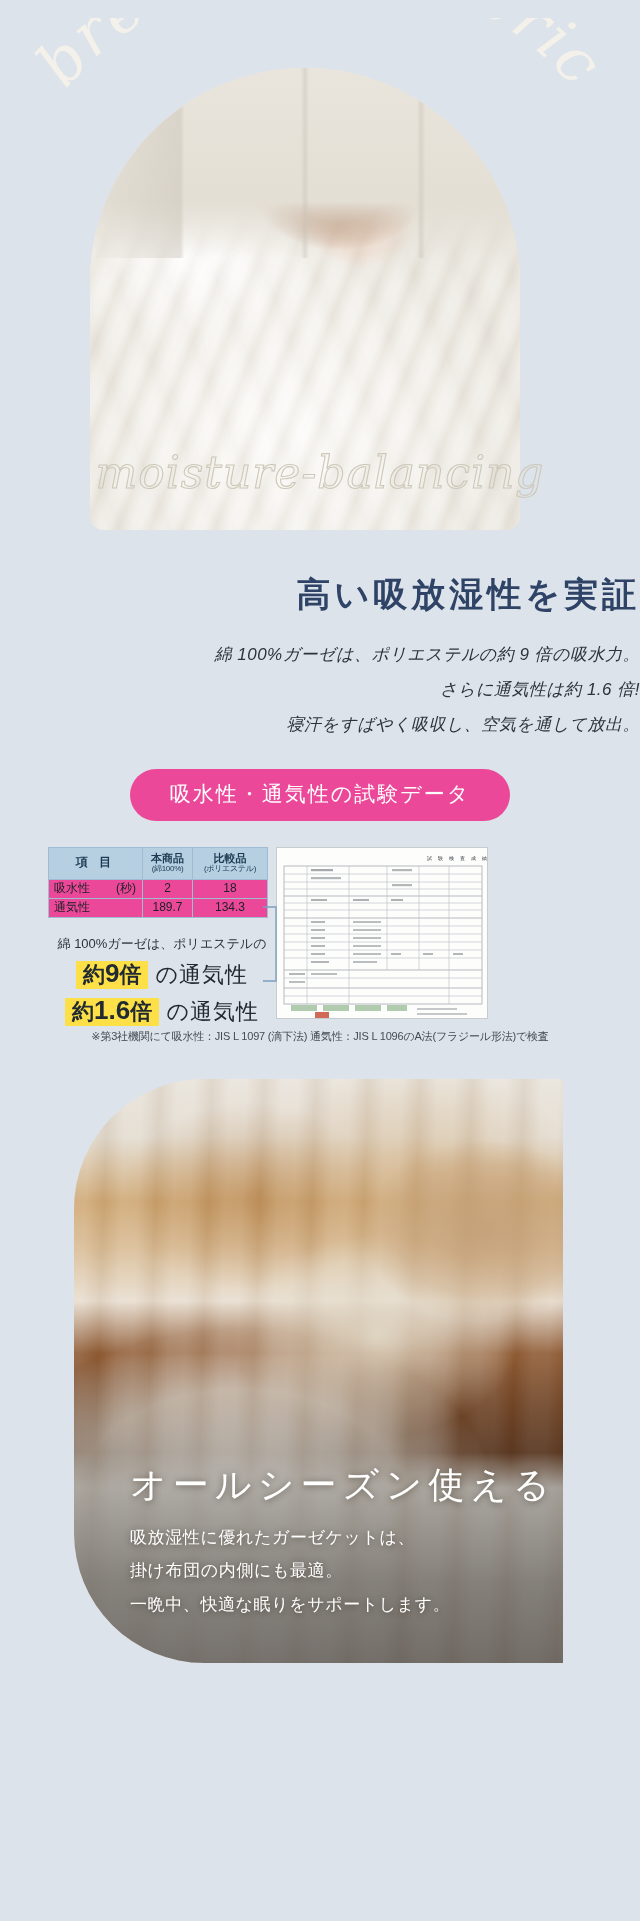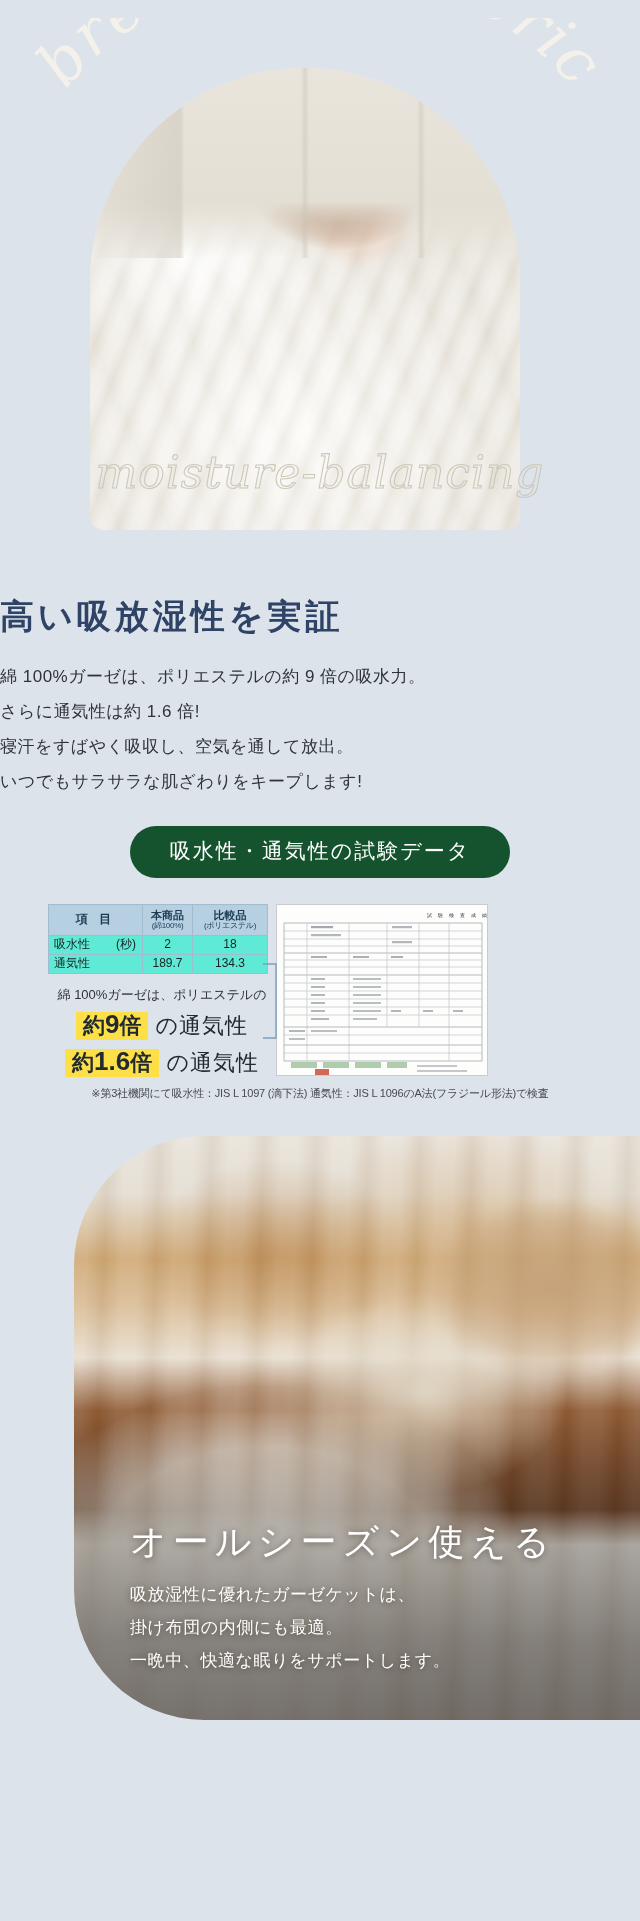--- a/index.html
+++ b/index.html
@@ -106,47 +106,47 @@
     font-style: italic;
     font-size: 44px;
     fill: none;
     stroke: #cdc8b9;
     stroke-width: 1.1px;
     letter-spacing: 1px;
   }
 
   
   .lead {
-    margin-top: 34px;
-    text-align: left;
+    margin-top: 12px;
+    text-align: right;
   }
   .lead-title {
     font-family: "DejaVu Serif", "Liberation Serif", serif;
     font-size: 34px;
     color: #2e4366;
     letter-spacing: 4px;
     line-height: 1.3;
   }
   .lead-body {
     margin-top: 22px;
     font-size: 17px;
     color: #2d3339;
     line-height: 2.05;
     letter-spacing: .5px;
   }
-  .lead-body div { white-space: nowrap; }
+  .lead-body div { white-space: nowrap; font-style: italic; }
 
   
   .pill-row {
     margin-top: 26px;
     text-align: center;
   }
   .pill {
     display: inline-block;
-    background: #14532d;
+    background: #ec4899;
     color: #ffffff;
     font-size: 21px;
     letter-spacing: 2px;
     padding: 11px 40px 13px;
     border-radius: 28px;
   }
 
   
   .data-block {
     position: relative;
@@ -156,21 +156,21 @@
   }
 
   .data-table {
     position: absolute;
     left: 48px;
     top: 4px;
     width: 220px;
     border-collapse: collapse;
     font-size: 11px;
     color: #1b2126;
-    background: #5eead4;
+    background: #ec4899;
     padding-left: 28px;
   }
   .data-table th, .data-table td {
     border: 1px solid #9fbcd2;
     text-align: center;
     padding: 1px 2px;
     line-height: 1.15;
   }
   .data-table thead th {
     background: #b6d0e2;
@@ -211,21 +211,21 @@
     left: 262px;
     top: 58px;
     width: 20px;
     height: 86px;
     z-index: 1;
   }
 
   .claims {
     position: absolute;
     left: 40px;
-    top: 86px;
+    top: 92px;
     width: 244px;
     text-align: center;
   }
   .claims-lead {
     font-size: 13px;
     color: #2d3339;
     letter-spacing: 0;
     white-space: nowrap;
   }
   .claim-line {
@@ -252,21 +252,21 @@
     font-size: 11px;
     color: #454b51;
     letter-spacing: -.2px;
   }
 
   
   .bedroom {
     position: relative;
     margin-top: 4px;
     margin-left: 74px;
-    width: 566px;
+    width: 489px;
     height: 584px;
     border-radius: 130px 0 0 130px;
     overflow: hidden;
   }
   .bedroom-photo {
     position: absolute;
     inset: 0;
     background:
       radial-gradient(ellipse 230px 150px at 70% 16%, rgba(208,172,126,0.55) 0%, rgba(208,172,126,0) 70%),
       radial-gradient(ellipse 180px 130px at 36% 20%, rgba(176,120,62,0.50) 0%, rgba(176,120,62,0) 72%),
@@ -350,21 +350,20 @@
       <text x="320" y="56" text-anchor="middle">moisture-balancing</text>
     </svg>
   </div>
 
   <div class="lead">
     <h2 class="lead-title">高い吸放湿性を実証</h2>
     <div class="lead-body">
       <div>綿 100%ガーゼは、ポリエステルの約 9 倍の吸水力。</div>
       <div>さらに通気性は約 1.6 倍!</div>
       <div>寝汗をすばやく吸収し、空気を通して放出。</div>
-      <div>いつでもサラサラな肌ざわりをキープします!</div>
     </div>
   </div>
 
   <div class="pill-row">
     <span class="pill">吸水性・通気性の試験データ</span>
   </div>
 
   <div class="data-block">
 
     <table class="data-table">

